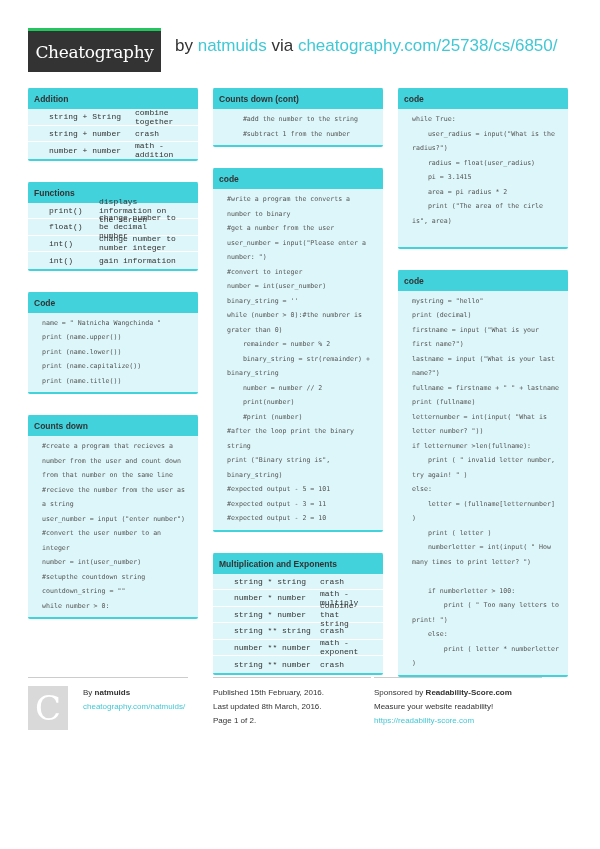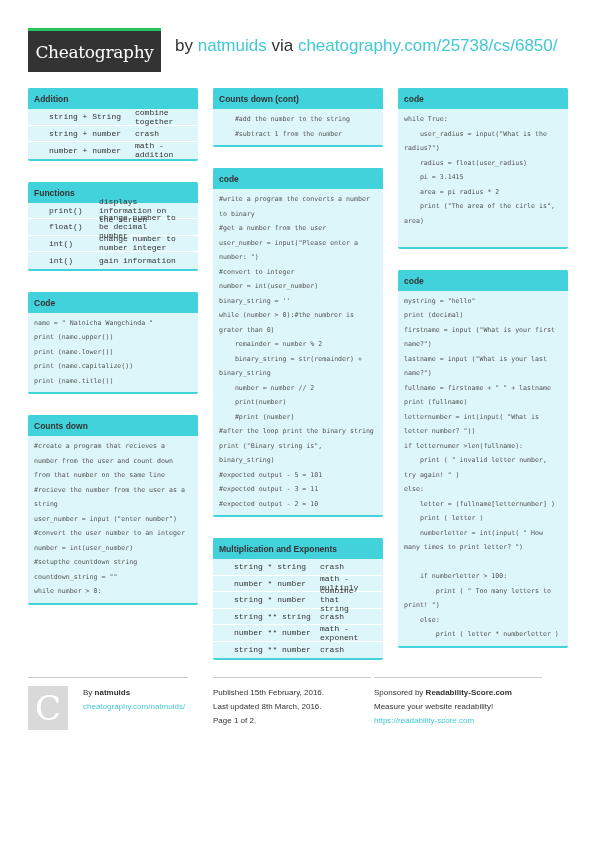--- a/index.html
+++ b/index.html
@@ -28,21 +28,21 @@
     font-size: 8.5px; font-weight: bold; color: #333; display: flex; align-items: center;
     border-top: 1px solid #41d2dc;
   }
   .block-body { background: #ddf6f9; border-bottom: 2px solid #41d2dc; }
 
   .row { display: flex; height: 16.5px; align-items: center; font-size: 8px; color: #333; padding: 0 21px; border-bottom: 1px solid #ffffff; font-family: Liberation Mono, monospace; }
   .row:last-child { border-bottom: none; }
   .row .k { width: 86px; flex-shrink: 0; }
   .row.fn .k { width: 50px; }
 
-  .code { font-family: "DejaVu Sans Mono", monospace; font-size: 6.6px; color: #555; padding: 3px 6px 4px 6px; }
+  .code { font-family: "DejaVu Sans Mono", monospace; font-size: 6.6px; color: #555; padding: 3px 6px 4px 14px; }
   .code .ln { line-height: 14.5px; white-space: pre-wrap; word-break: break-word; }
 
   .footer { position: absolute; top: 677px; left: 28px; width: 544px; }
   .fcol { position: absolute; top: 0; width: 158px; border-top: 1px solid #cccccc; padding-top: 8px; font-size: 8px; line-height: 14px; color: #333; }
   .fcol1 { left: 0; width: 160px; }
   .fcol2 { left: 185px; }
   .fcol3 { left: 346px; width: 168px; }
   .avatar {
     position: absolute; left: 0; top: 8px; width: 40px; height: 44px; background: #d9d9d9;
     color: #ffffff; font-family: "DejaVu Serif", serif; font-size: 34px;

